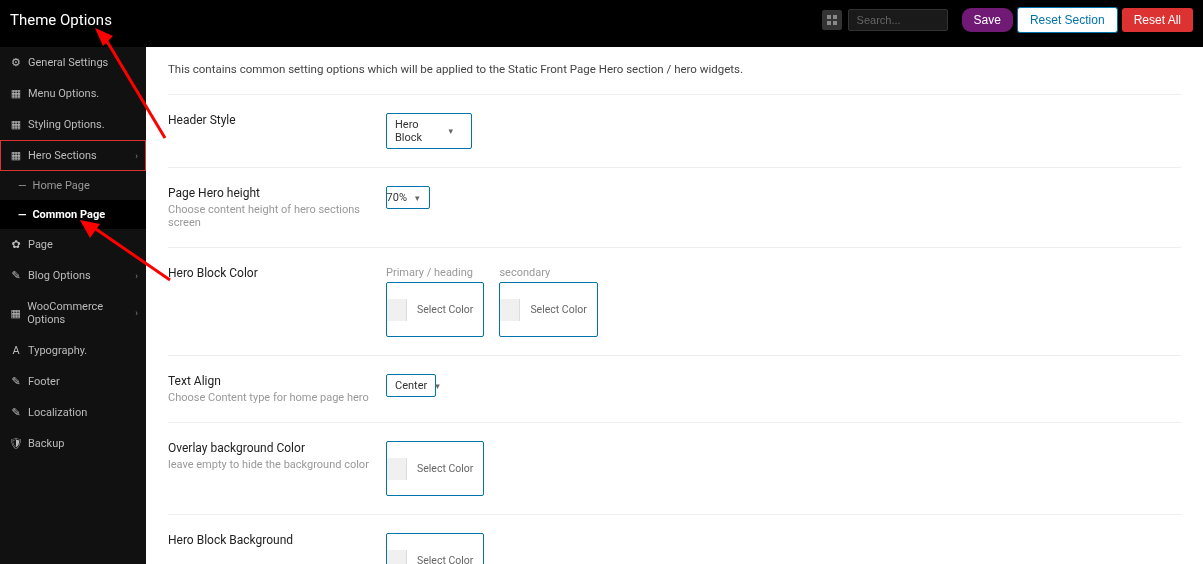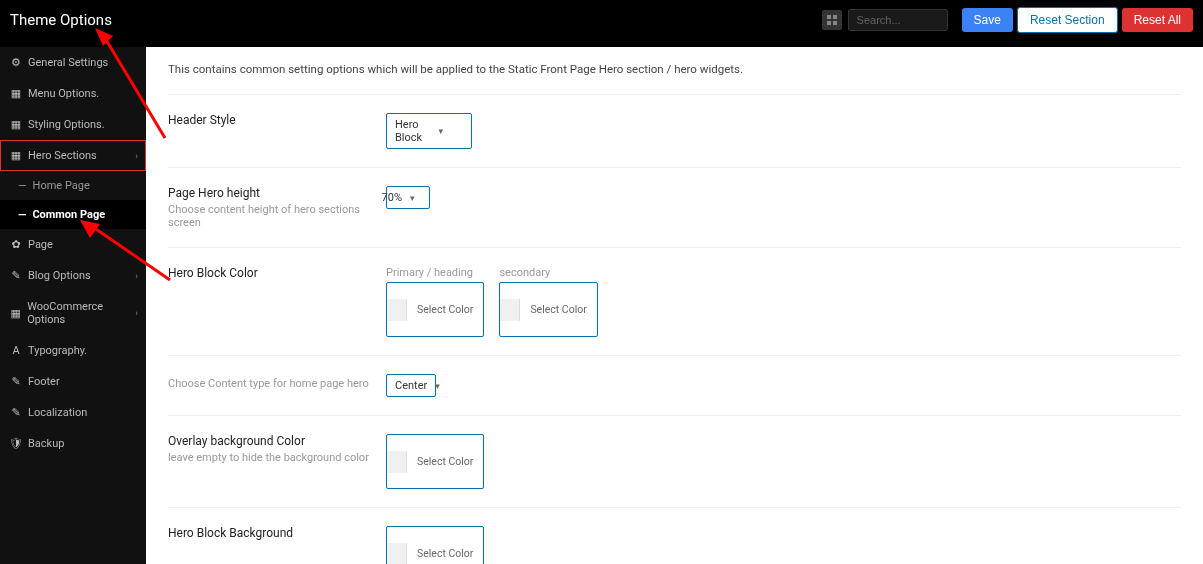--- a/index.html
+++ b/index.html
@@ -5,21 +5,21 @@
 * { margin: 0; padding: 0; box-sizing: border-box; }
 body { font-family: -apple-system, BlinkMacSystemFont, "Segoe UI", Roboto, Arial, sans-serif; font-size: 12px; background: #fff; width: 1203px; height: 564px; overflow: hidden; }
 
 .topbar { background: #000; height: 47px; display: flex; align-items: center; padding: 0 10px 8px 10px; }
 .topbar-title { color: #fff; font-size: 15px; font-weight: 400; }
 .topbar-spacer { flex: 1; }
 .topbar-icon-btn { width: 20px; height: 20px; background: #333; border-radius: 2px; margin-right: 6px; display:flex; align-items:center; justify-content:center; color:#999; cursor:pointer; }
 .topbar-search { background: #1a1a1a; border: 1px solid #333; color: #888; padding: 4px 8px; width: 100px; font-size: 11px; border-radius: 2px; margin-right: 10px; }
 .topbar-search::placeholder { color: #666; }
 .btn { padding: 5px 12px; font-size: 12px; border-radius: 3px; cursor: pointer; margin-left: 4px; border: none; }
-.btn-save { background: #3b82f6; color: #fff; }
+.btn-save { background: #701a75; color: #fff; border-radius: 9px; }
 .btn-reset-section { background: #fff; color: #0073aa; border: 1px solid #0073aa; }
 .btn-reset-all { background: #dc3232; color: #ffffff; }
 
 .layout { display: flex; height: calc(100% - 47px); }
 
 .sidebar { width: 146px; background: #111; color: #ccc; font-size: 11px; }
 .sidebar-item { display: flex; align-items: center; padding: 9px 10px; cursor: pointer; color: #bbb; border-bottom: 0px solid #222; position:relative; }
 .sidebar-item .icon { width: 12px; margin-right: 6px; display:inline-flex; align-items:center; justify-content:center; }
 .sidebar-item .chev { position:absolute; right:8px; font-size:9px; color:#888; }
 .sidebar-item.highlighted { outline: 1px solid #dc3232; outline-offset: -1px; }
@@ -29,21 +29,21 @@
 .sidebar-sub.active::after { content:""; position:absolute; right:-6px; top:50%; transform:translateY(-50%); border:6px solid transparent; border-right-color:#fff; }
 
 .content { flex: 1; background: #fff; padding: 15px 22px; overflow-y:auto; font-size:12px; color:#222; }
 .intro { color:#444; font-size:11.5px; padding-bottom:18px; border-bottom:1px solid #eee; }
 .field-row { display:flex; padding:18px 0; border-bottom:1px solid #eee; }
 .field-label-col { width:218px; }
 .field-label { font-size:12px; color:#222; }
 .field-desc { font-size:11px; color:#999; margin-top:3px; }
 .field-control-col { flex:1; }
 
-.select-box { border:1px solid #0073aa; background:#fff; color:#333; padding:4px 28px 4px 8px; font-size:11px; border-radius:2px; position:relative; display:inline-flex; align-items:center; cursor:pointer; }
+.select-box { border:1px solid #0073aa; background:#fff; color:#333; padding:4px 18px 4px 8px; font-size:11px; border-radius:2px; position:relative; display:inline-flex; align-items:center; cursor:pointer; }
 .select-box .caret { margin-left:8px; font-size:9px; color:#666; }
 .select-box.wide { width:86px; justify-content:space-between; }
 .select-box.wide2 { width:58px; justify-content:center; }
 
 .color-group { display:inline-block; margin-right:12px; vertical-align:top;}
 .color-group-label { font-size:11px; color:#999; margin-bottom:3px; }
 .color-btn { border:1px solid #0073aa; border-radius:2px; display:inline-flex; align-items:center; padding:0; cursor:pointer; background:#fff; }
 .color-swatch { width:20px; height:22px; background:#f0f0f0; border-right:1px solid #ddd; }
 .color-btn-label { padding:20px 10px; font-size:10.5px; color:#666; }
 
@@ -183,20 +183,21 @@
           <div class="color-btn">
             <span class="color-swatch"></span>
             <span class="color-btn-label">Select Color</span>
           </div>
         </div>
       </div>
     </div>
 
     <div class="field-row">
       <div class="field-label-col">
+        <div class="field-label">Text Align</div>
         <div class="field-desc">Choose Content type for home page hero</div>
       </div>
       <div class="field-control-col">
         <div class="select-box" style="width:50px; justify-content:space-between;">
           <span>Center</span>
           <span class="caret">▾</span>
         </div>
       </div>
     </div>
 

